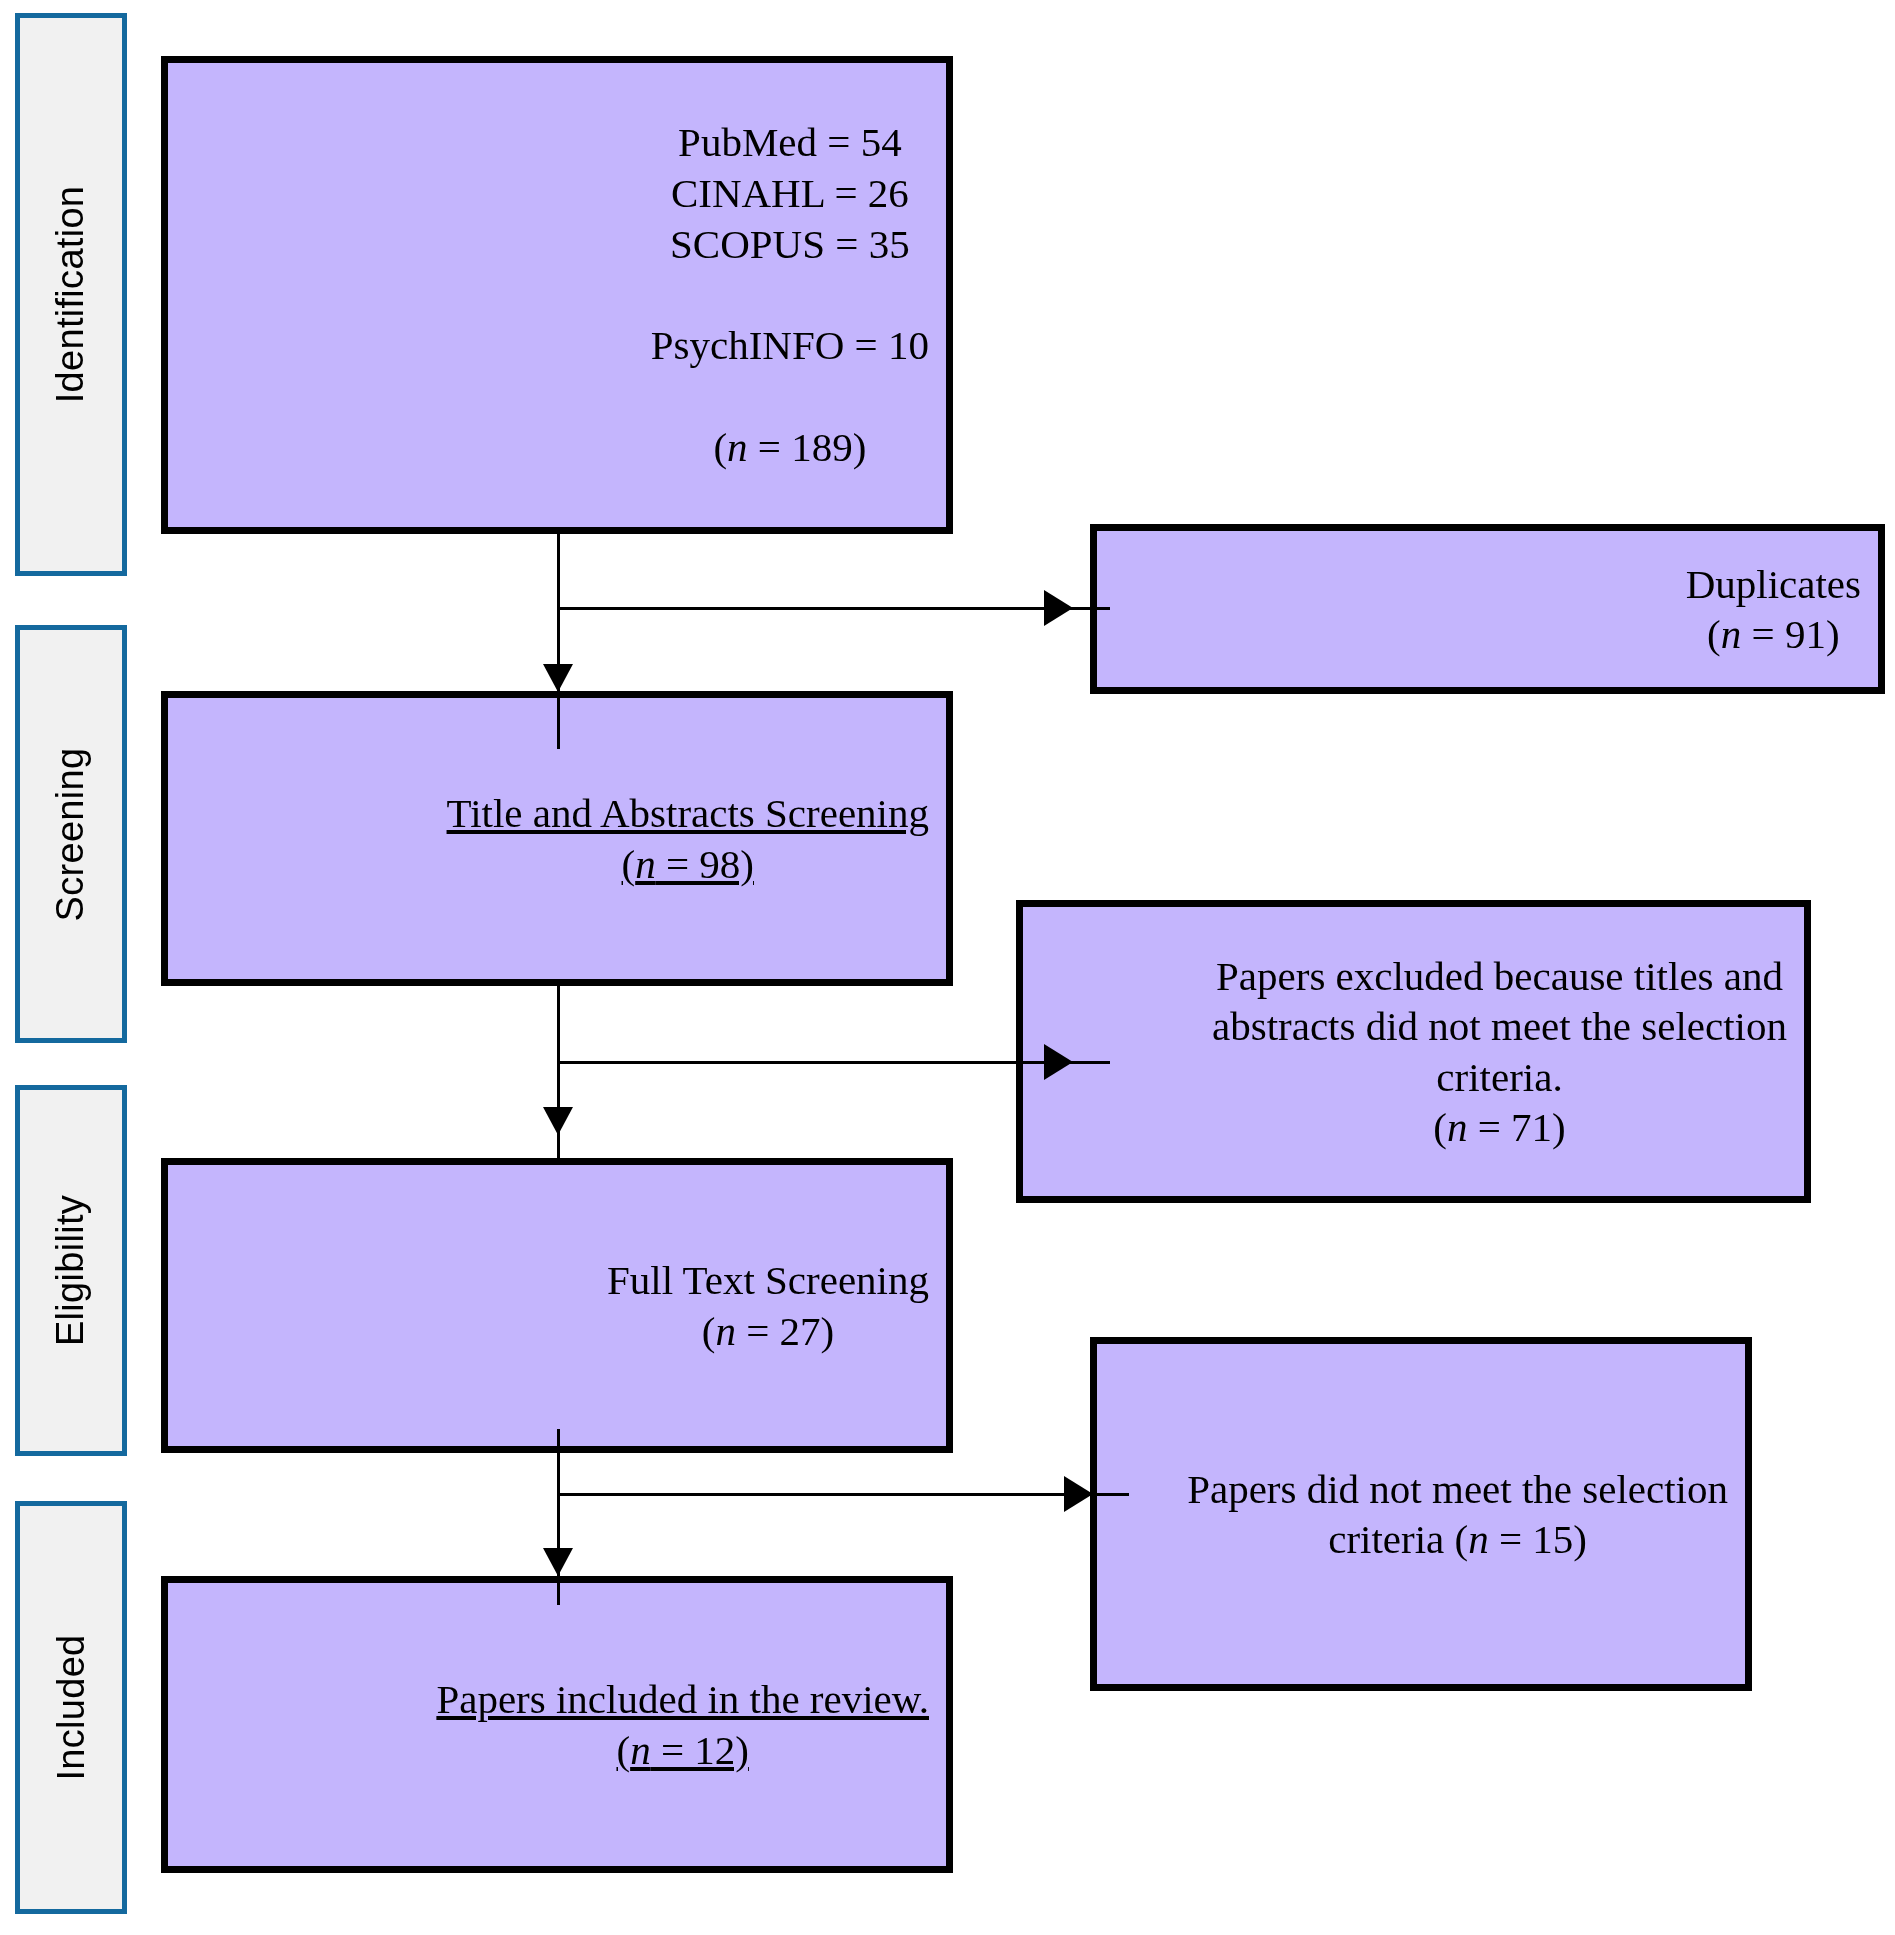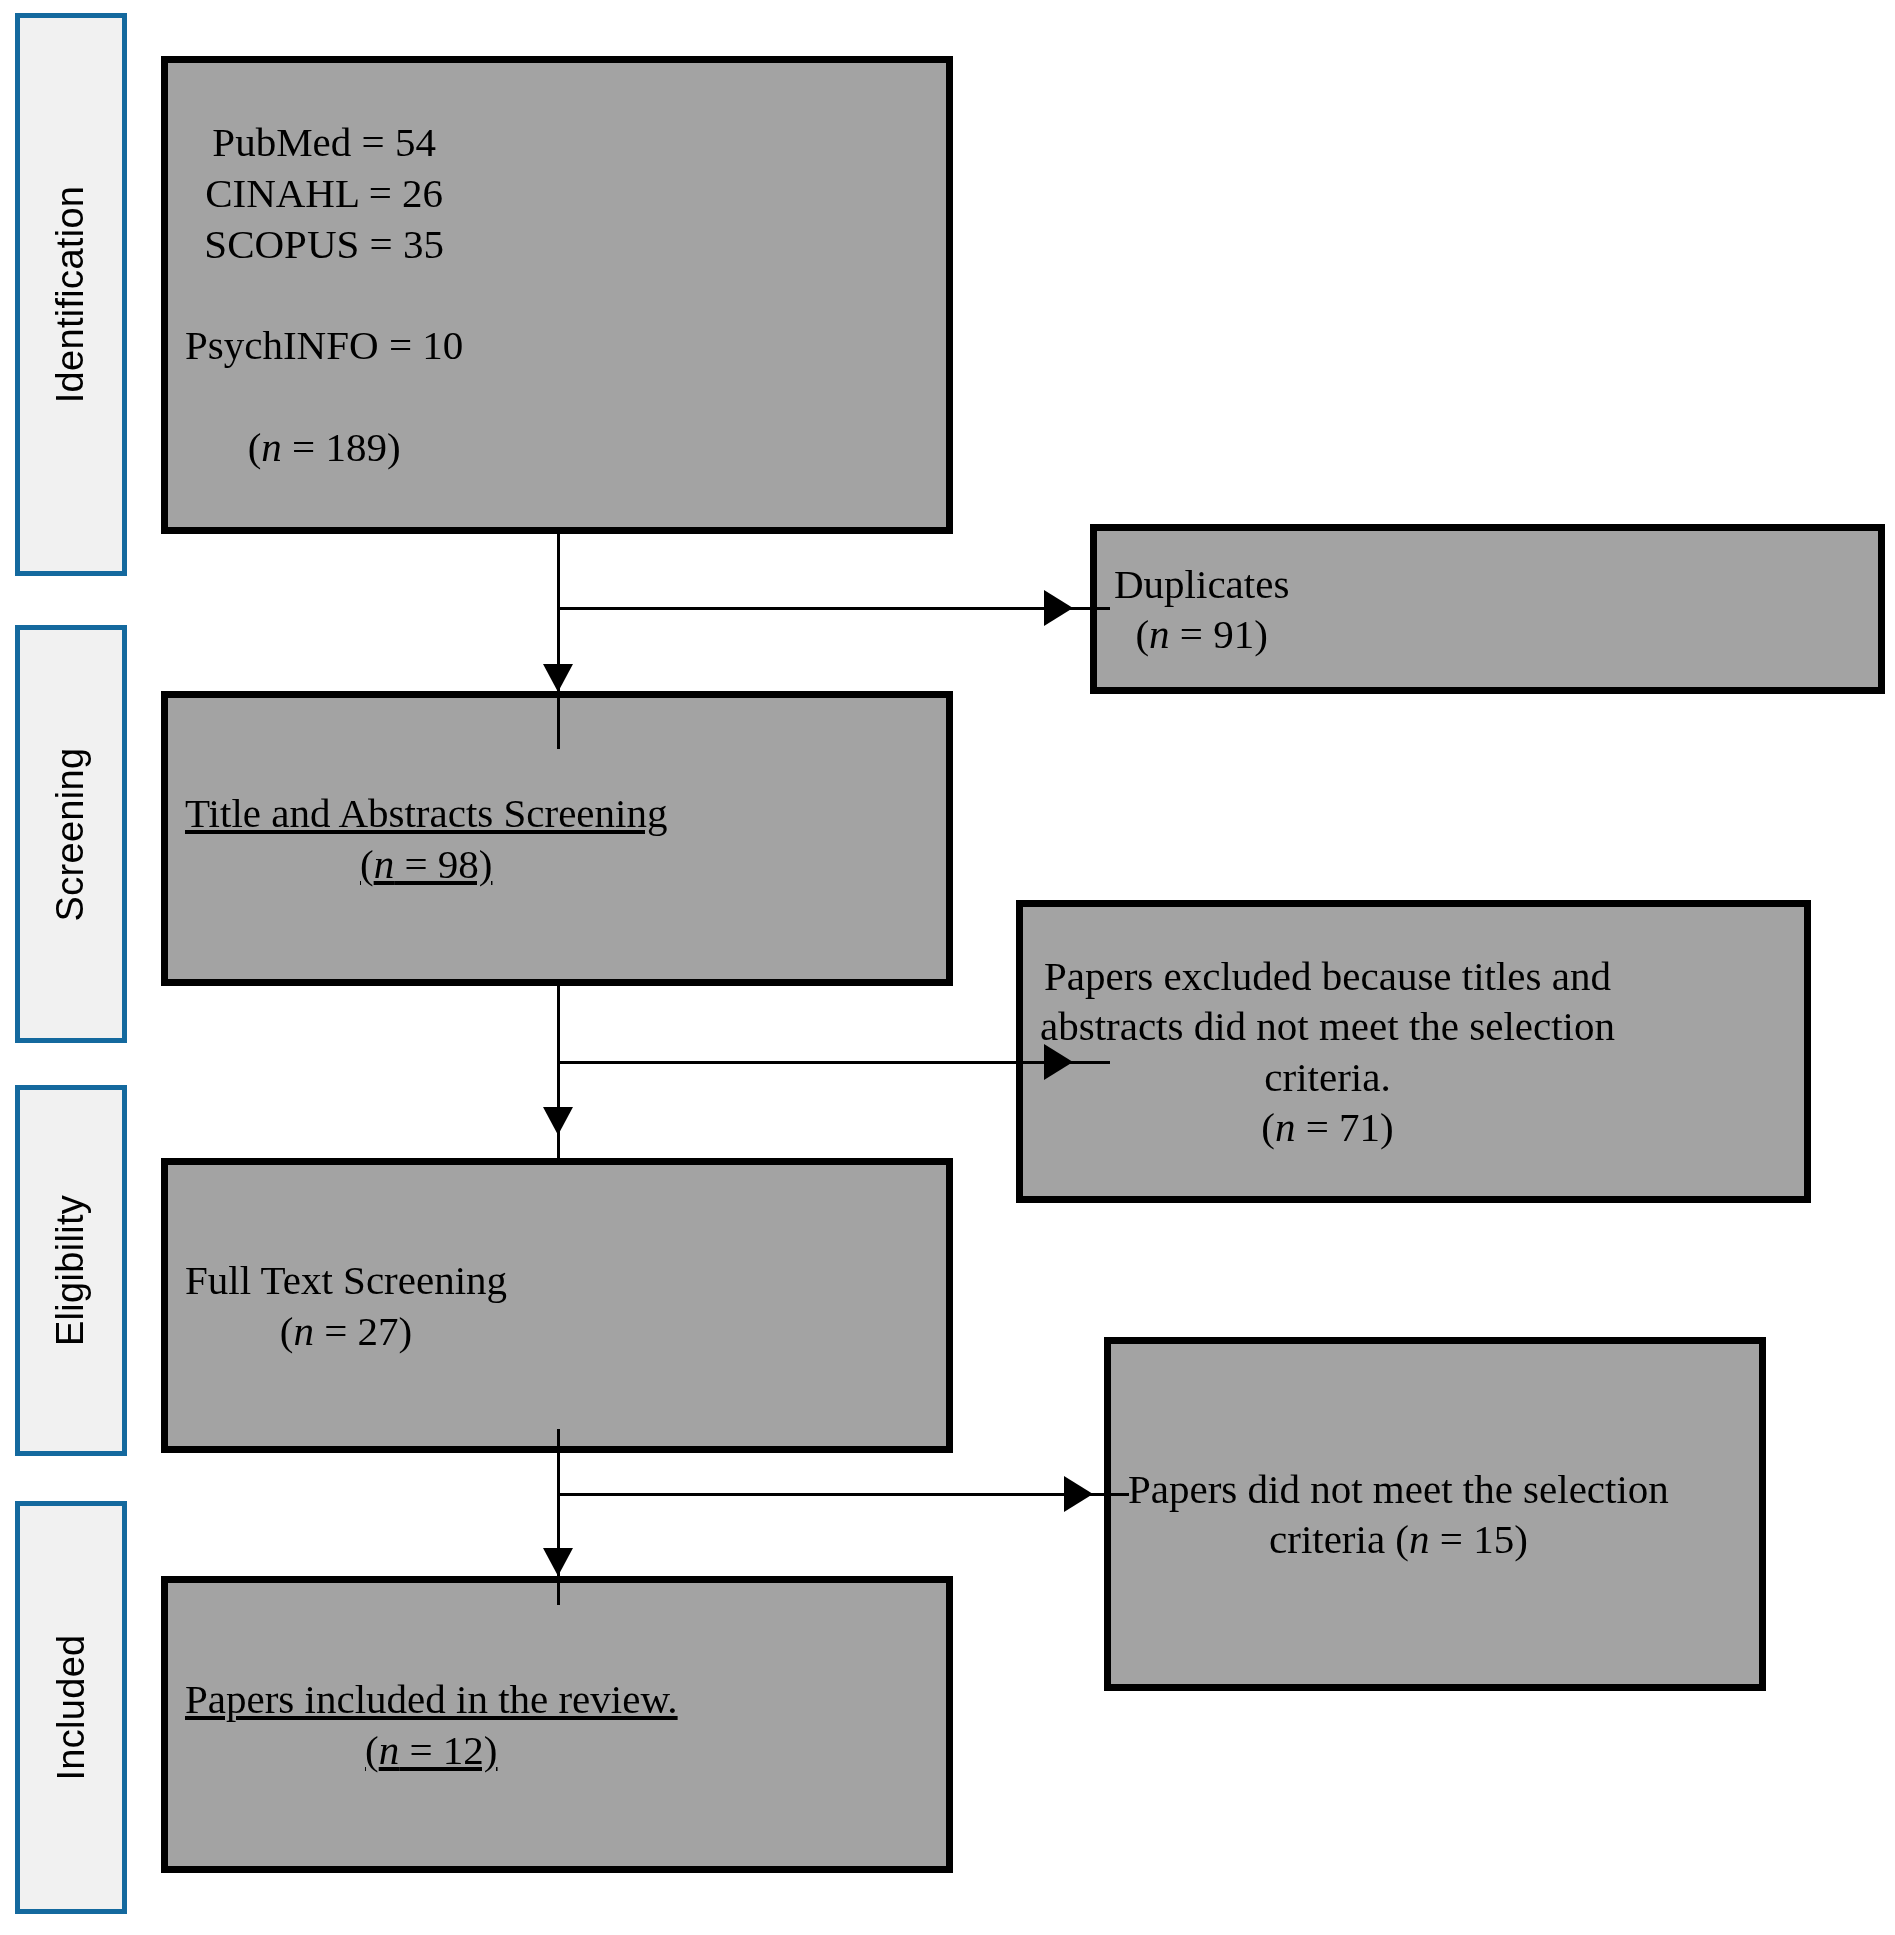--- a/index.html
+++ b/index.html
@@ -34,25 +34,25 @@
     letter-spacing: 0.3px;
     white-space: nowrap;
     transform: rotate(-90deg);
     transform-origin: center center;
   }
 
   
   .flow-box {
     position: absolute;
     box-sizing: border-box;
-    background: #a3a3a3;
+    background: #c4b5fd;
     border: 7.9px solid #000000;
     display: flex;
     align-items: center;
-    justify-content: flex-start;
+    justify-content: flex-end;
     text-align: center;
   }
   .flow-box .box-text {
     font-family: "Liberation Serif", "DejaVu Serif", serif;
     font-size: 41px;
     line-height: 1.22;
     color: #000000;
     padding: 0 17px;
     white-space: pre-line;
   }
@@ -129,21 +129,21 @@
   </div>
 
   <div class="flow-box" style="left:1070px; top:524px; width:795px; height:170px;margin-left:20px;">
     <div class="box-text"><span>Duplicates</span><br><span><span>(</span><em class="nvar">n</em><span> = 91)</span></span></div>
   </div>
 
   <div class="flow-box" style="left:1016px; top:900px; width:795px; height:303px;">
     <div class="box-text"><span>Papers excluded because titles and</span><br><span>abstracts did not meet the selection</span><br><span>criteria.</span><br><span><span>(</span><em class="nvar">n</em><span> = 71)</span></span></div>
   </div>
 
-  <div class="flow-box" style="left:1090px; top:1337px; width:662px; height:354px;margin-left:14px;">
+  <div class="flow-box" style="left:1090px; top:1337px; width:662px; height:354px;">
     <div class="box-text"><span>Papers did not meet the selection</span><br><span><span>criteria (</span><em class="nvar">n</em><span> = 15)</span></span></div>
   </div>
 
   <div class="conn-v" style="left:557px; top:534px; height:215px;"></div>
   <div class="arrow-down" style="left:543px; top:664px;"></div>
   <div class="conn-h" style="left:557px; top:607px; width:553px;"></div>
   <div class="arrow-right" style="left:1044px; top:590px;"></div>
 
   <div class="conn-v" style="left:557px; top:985px; height:176px;"></div>
   <div class="arrow-down" style="left:543px; top:1107px;"></div>

